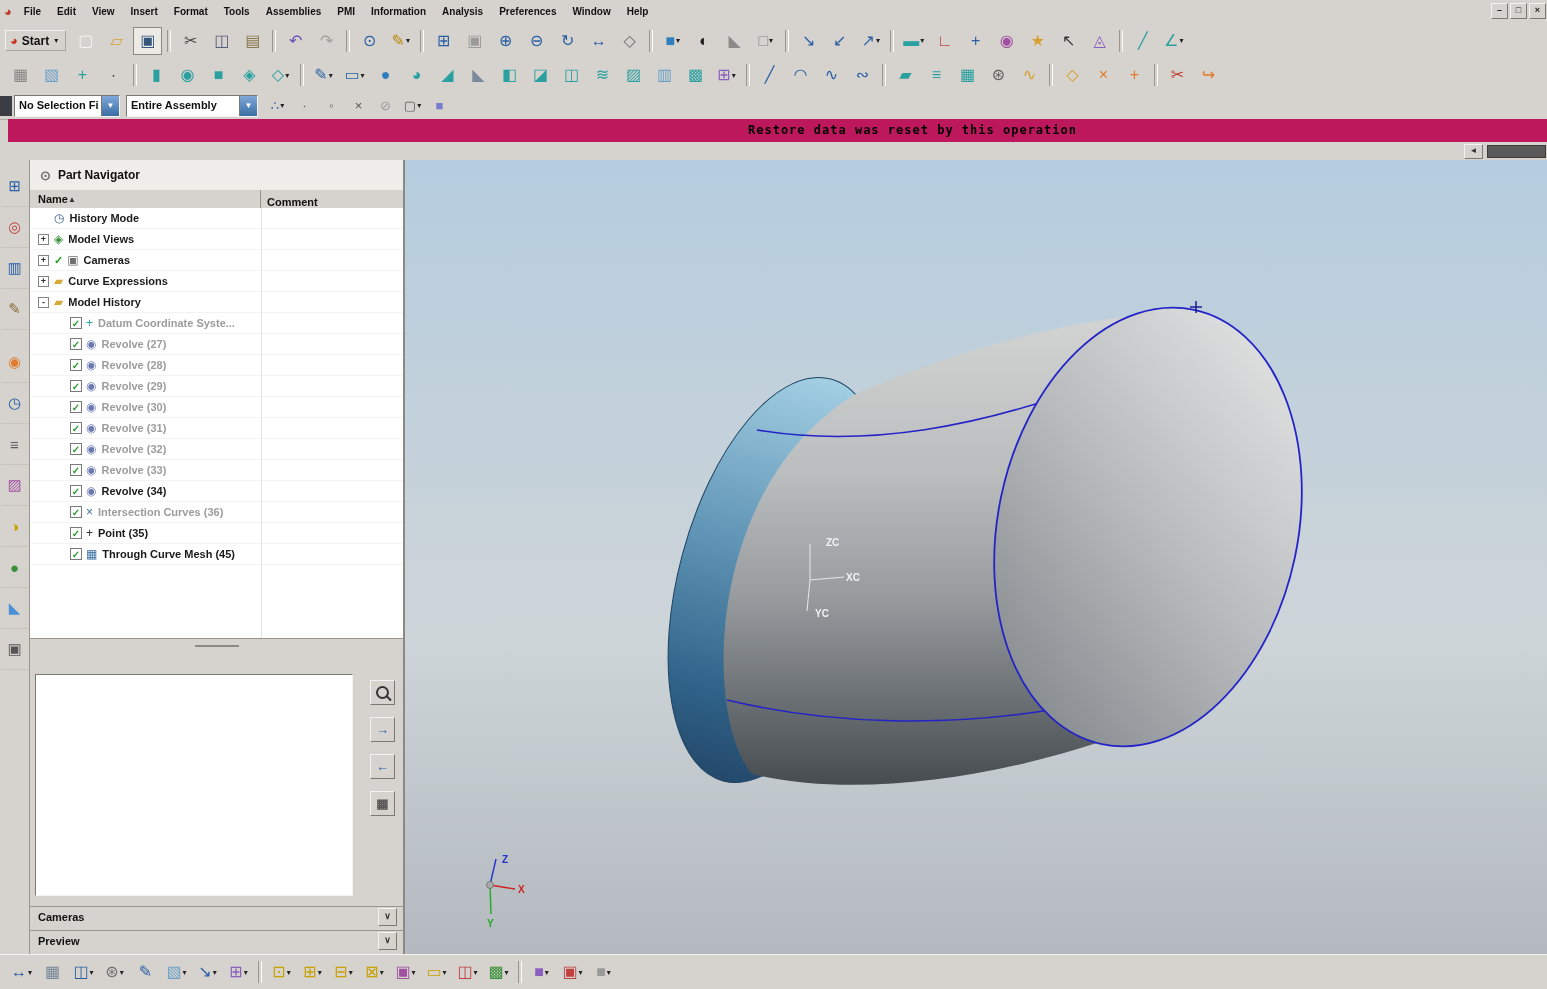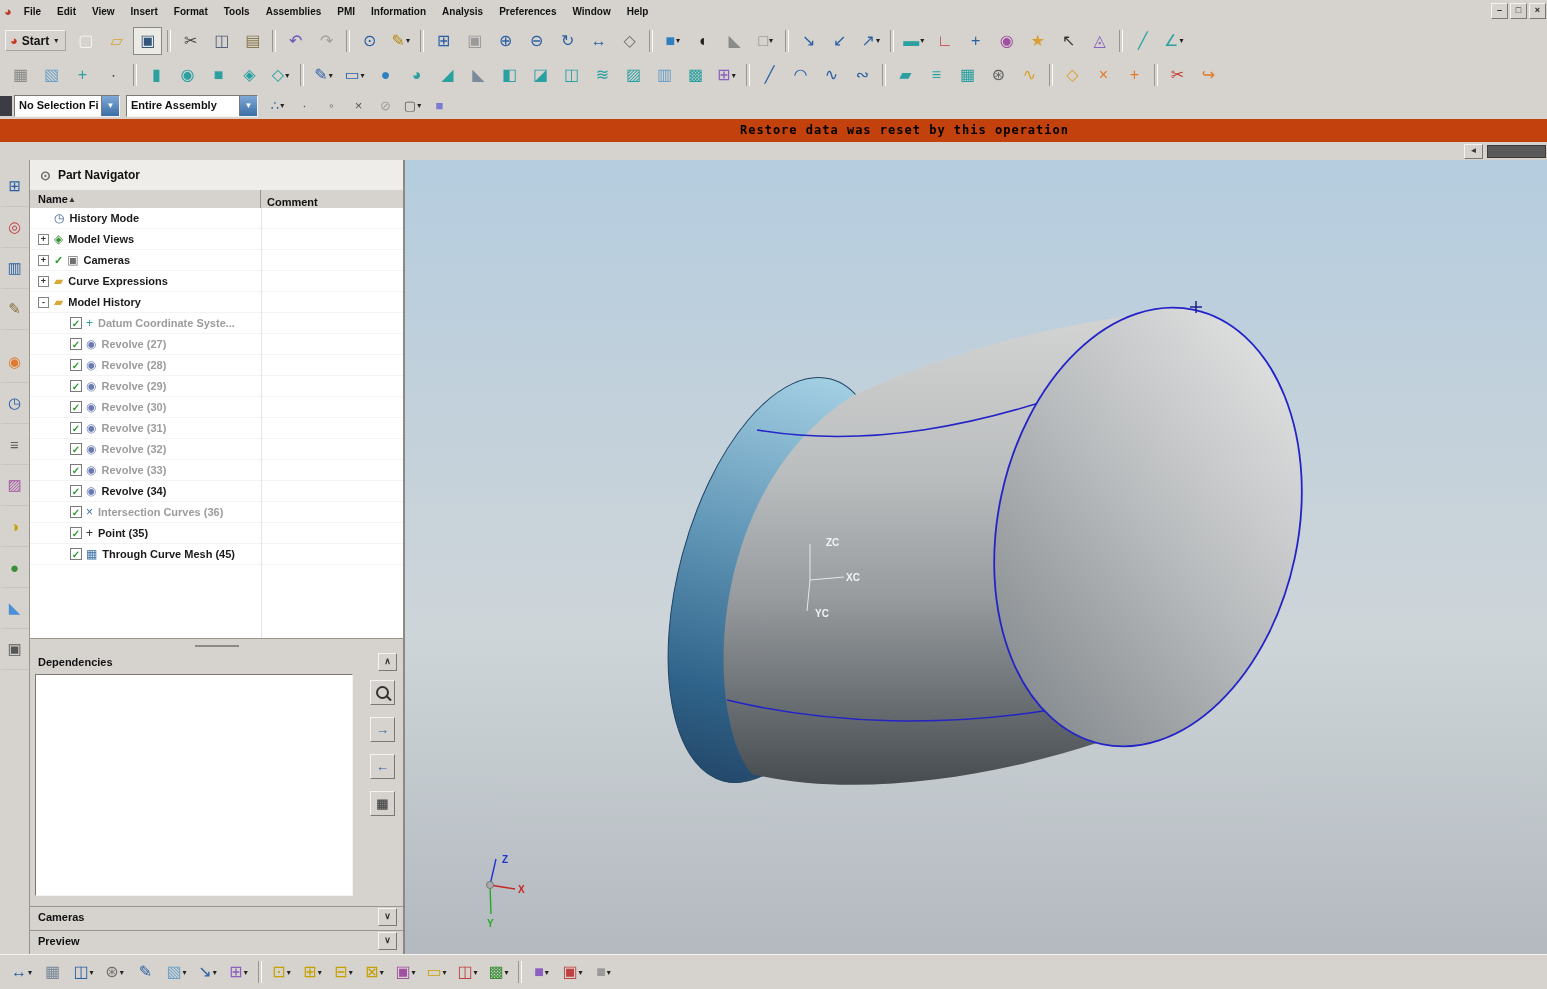--- a/index.html
+++ b/index.html
@@ -36,21 +36,21 @@
     background:#d6d3ce;border-bottom:1px solid #b0ada6;padding-left:0;}
   .selgrip{width:12px;height:20px;background:#3c3c44;margin-right:2px;flex:none;}
   .combo{height:20px;display:flex;align-items:stretch;background:#fff;margin-right:6px;flex:none;
     border:1px solid;border-color:#7a7a72 #f4f3f1 #f4f3f1 #7a7a72;}
   .combo .val{font-size:11px;font-weight:bold;padding:3px 4px 0 4px;white-space:nowrap;overflow:hidden;}
   .combo .dd{width:17px;background:linear-gradient(#7fa8d8,#3a6ea5);color:#fff;font-size:8px;
     display:flex;align-items:center;justify-content:center;border-left:1px solid #7a7a72;}
   .sbi{width:23px;height:21px;display:flex;align-items:center;justify-content:center;font-size:13px;
     margin:0 1px;border:1px solid transparent;flex:none;}
   
-  .statusrow{position:absolute;top:119px;left:0;right:0;height:23px;background:#c2410c;border-bottom:1px solid #96938c;}
+  .statusrow{position:absolute;top:119px;left:8px;right:0;height:23px;background:#be185d;border-bottom:1px solid #96938c;}
   .statusmsg{position:absolute;left:740px;top:4px;font-family:"DejaVu Sans Mono",monospace;
     font-size:12px;font-weight:bold;letter-spacing:1px;color:#000;}
   
   .topstrip{position:absolute;top:142px;left:0;right:0;height:18px;background:#d6d3ce;border-bottom:1px solid #9a968e;}
   .strip-btn{position:absolute;right:64px;top:2px;width:17px;height:13px;background:#d6d3ce;
     border:1px solid;border-color:#f4f3f1 #7a7a72 #7a7a72 #f4f3f1;font-size:8px;line-height:12px;text-align:center;color:#333;}
   .strip-thumb{position:absolute;right:1px;top:3px;width:57px;height:11px;background:#5a5a5a;border:1px solid #3a3a3a;}
   
   .resourcebar{position:absolute;top:160px;left:0;width:30px;height:795px;background:#d6d3ce;
     border-right:1px solid #9a968e;display:flex;flex-direction:column;align-items:center;padding-top:6px;box-sizing:border-box;}
@@ -583,24 +583,20 @@
       </div>
       <div class="trow">
         <span class="tpad" style="width: 34px;"></span>
         <span class="cb">✓</span>
         <span class="ticon" style="color: rgb(58, 110, 165);">▦</span>
         <span class="tlabel">Through Curve Mesh (45)</span>
       </div>
     </div>
   <div class="pn-splitter"></div>
 
-  <div class="sec-row" id="dep-header">
-    <span>Dependencies</span>
-    <span class="chevbtn">∧</span>
-  </div>
   <div class="dep-content">
     <div class="dep-box"></div>
     <div class="dep-btncol">
       <span class="depbtn">
           <span class="mag"></span>
         </span>
       <span class="depbtn">
           <span class="arrowblue">→</span>
         </span>
       <span class="depbtn">

